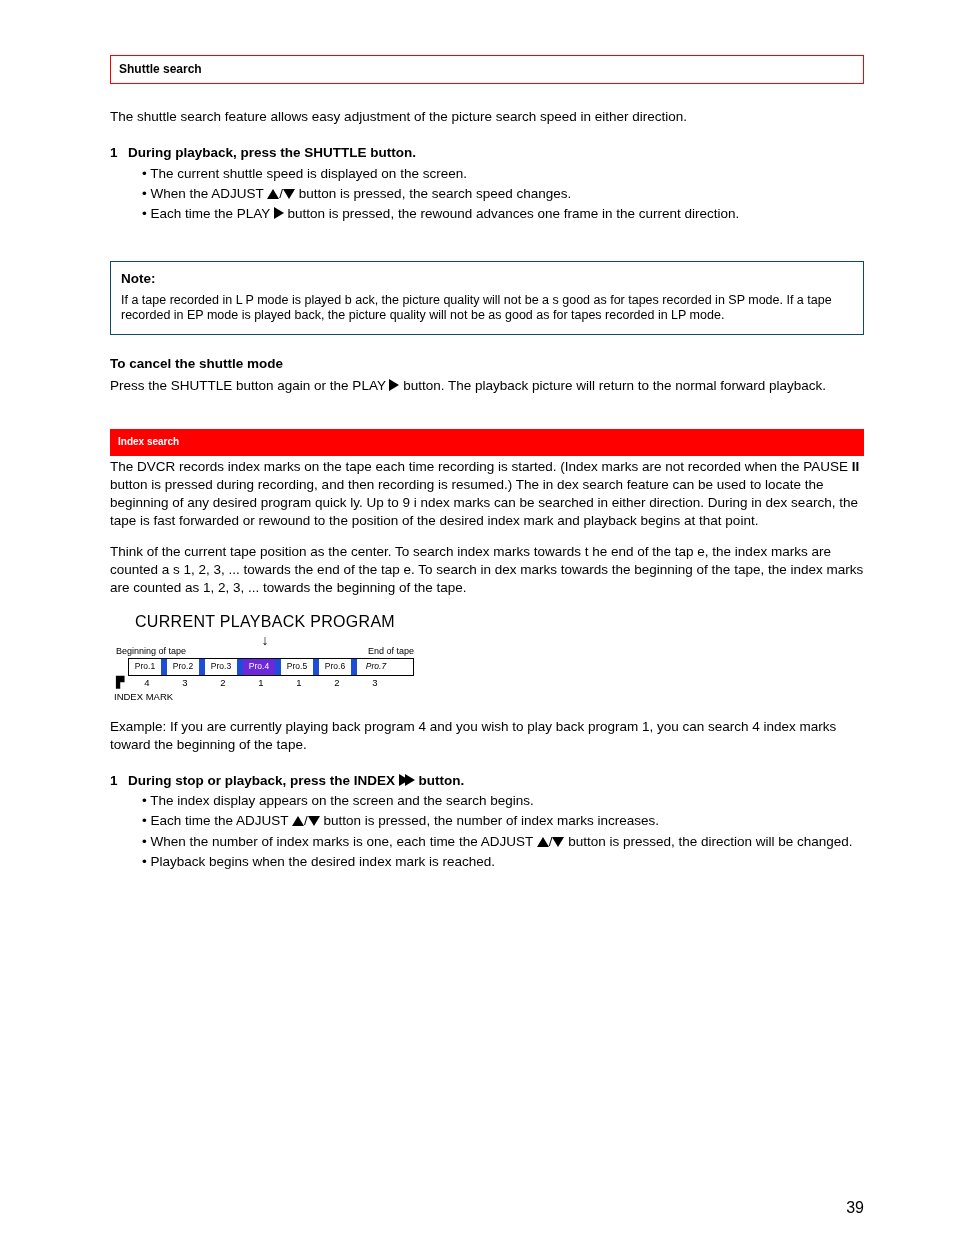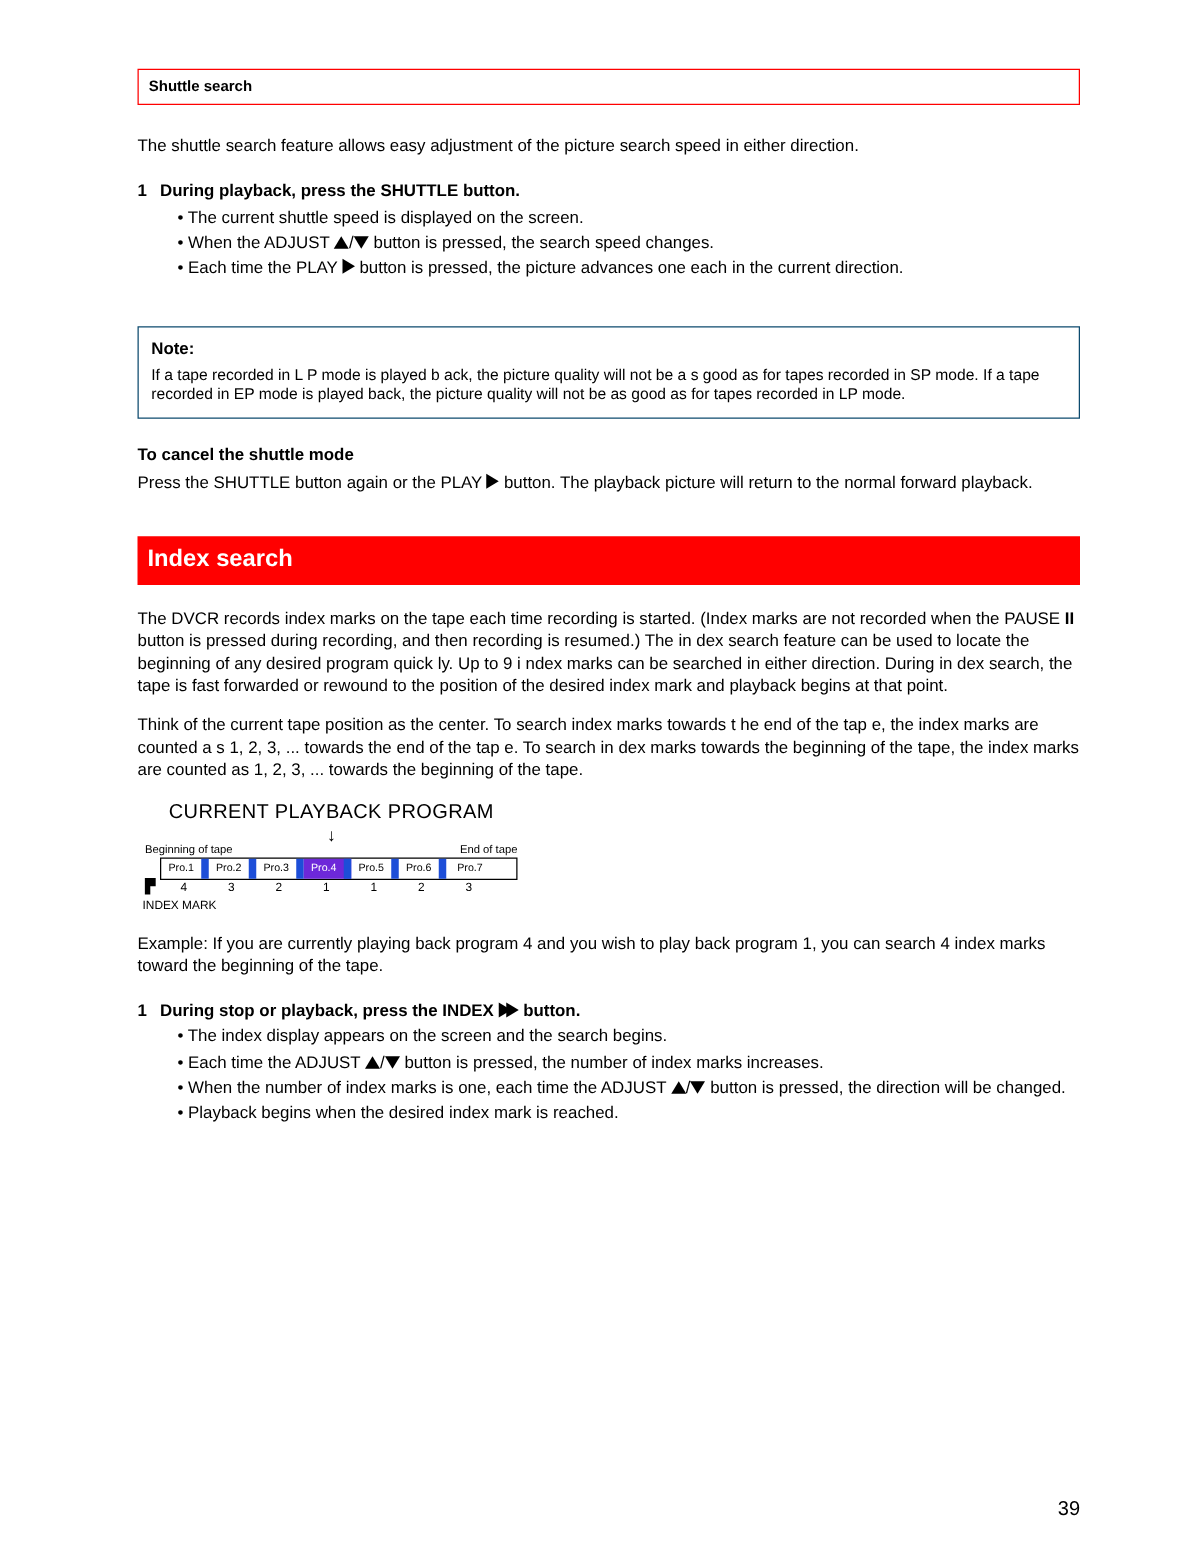--- a/index.html
+++ b/index.html
@@ -39,39 +39,39 @@
     margin-top: 38px;
     margin-bottom: 20px;
   }
   .note-title { font-weight: bold; margin-bottom: 4px; }
   .note-body { font-size: 12.5px; line-height: 1.25; }
   .red-bar {
     background: #f00;
     color: #fff;
     font-weight: bold;
     padding: 6px 8px 7px 8px;
-    font-size: 19px;
-    margin-bottom: 18px;
+    font-size: 10px;
+    margin-bottom: 2px;
   }
   .diagram {
     margin: 14px 0 14px 0;
     width: 310px;
     font-size: 10px;
   }
   .diagram-title { text-align: center; font-size: 16px; margin-bottom: 2px; letter-spacing: 0.3px; }
   .diagram-arrow-down { text-align: center; font-size: 14px; line-height: 10px; }
   .diagram-labels { display: flex; justify-content: space-between; font-size: 9px; padding: 0 6px; }
   .tape-row { display: flex; border: 1px solid #000; margin: 1px 6px 0 18px; }
   .cell {
     border-right: 6px solid #1d4ed8;
     width: 38px; height: 16px;
     display: flex; align-items: center; justify-content: center;
     font-size: 8.5px;
   }
-  .cell:last-child { border-right: none; }
+  .cell:last-child { border-right: none; font-style: italic; }
   .cell.dark { background: #6d28d9; color: #fff; }
   .numrow { display: flex; margin: 1px 6px 0 6px; align-items: flex-start; }
   .flag { width: 12px; font-size: 11px; line-height: 10px; }
   .numcell { width: 38px; text-align: center; font-size: 9.5px; }
   .index-label { font-size: 9.5px; margin-left: 4px; margin-top: 1px; }
   .page-num {
     position: absolute;
     bottom: 16px; right: 90px;
     font-size: 16px;
   }
@@ -84,21 +84,21 @@
 </div>
 
 <div class="body-text">The shuttle search feature allows easy adjustment of the picture search speed in either direction.</div>
 
 <div class="step">
   <div class="step-num">1</div>
   <div class="step-body">
     <div class="step-title">During playback, press the SHUTTLE button.</div>
     <div class="sub-bullet">• <span>The current shuttle speed is displayed on the screen.</span></div>
     <div class="sub-bullet">• <span>When the ADJUST </span><span class="tri-up"></span><span>/</span><span class="tri-down"></span><span> button is pressed, the search speed changes.</span></div>
-    <div class="sub-bullet">• <span>Each time the PLAY </span><span class="tri-right"></span><span> button is pressed, the picture advances one each in the current direction.</span></div>
+    <div class="sub-bullet">• <span>Each time the PLAY </span><span class="tri-right"></span><span> button is pressed, the rewound advances one frame in the current direction.</span></div>
   </div>
 </div>
 
 <div class="note-box">
   <div class="note-title">Note:</div>
   <div class="note-body">If a tape recorded in L P mode is played b ack, the picture quality will not be a s good as for tapes recorded in SP mode. If a tape recorded in EP mode is played back, the picture quality will not be as good as for tapes recorded in LP mode.</div>
 </div>
 
 <div style="font-weight:bold; margin-bottom:4px;">
   <span>To cancel the shuttle mode</span>

